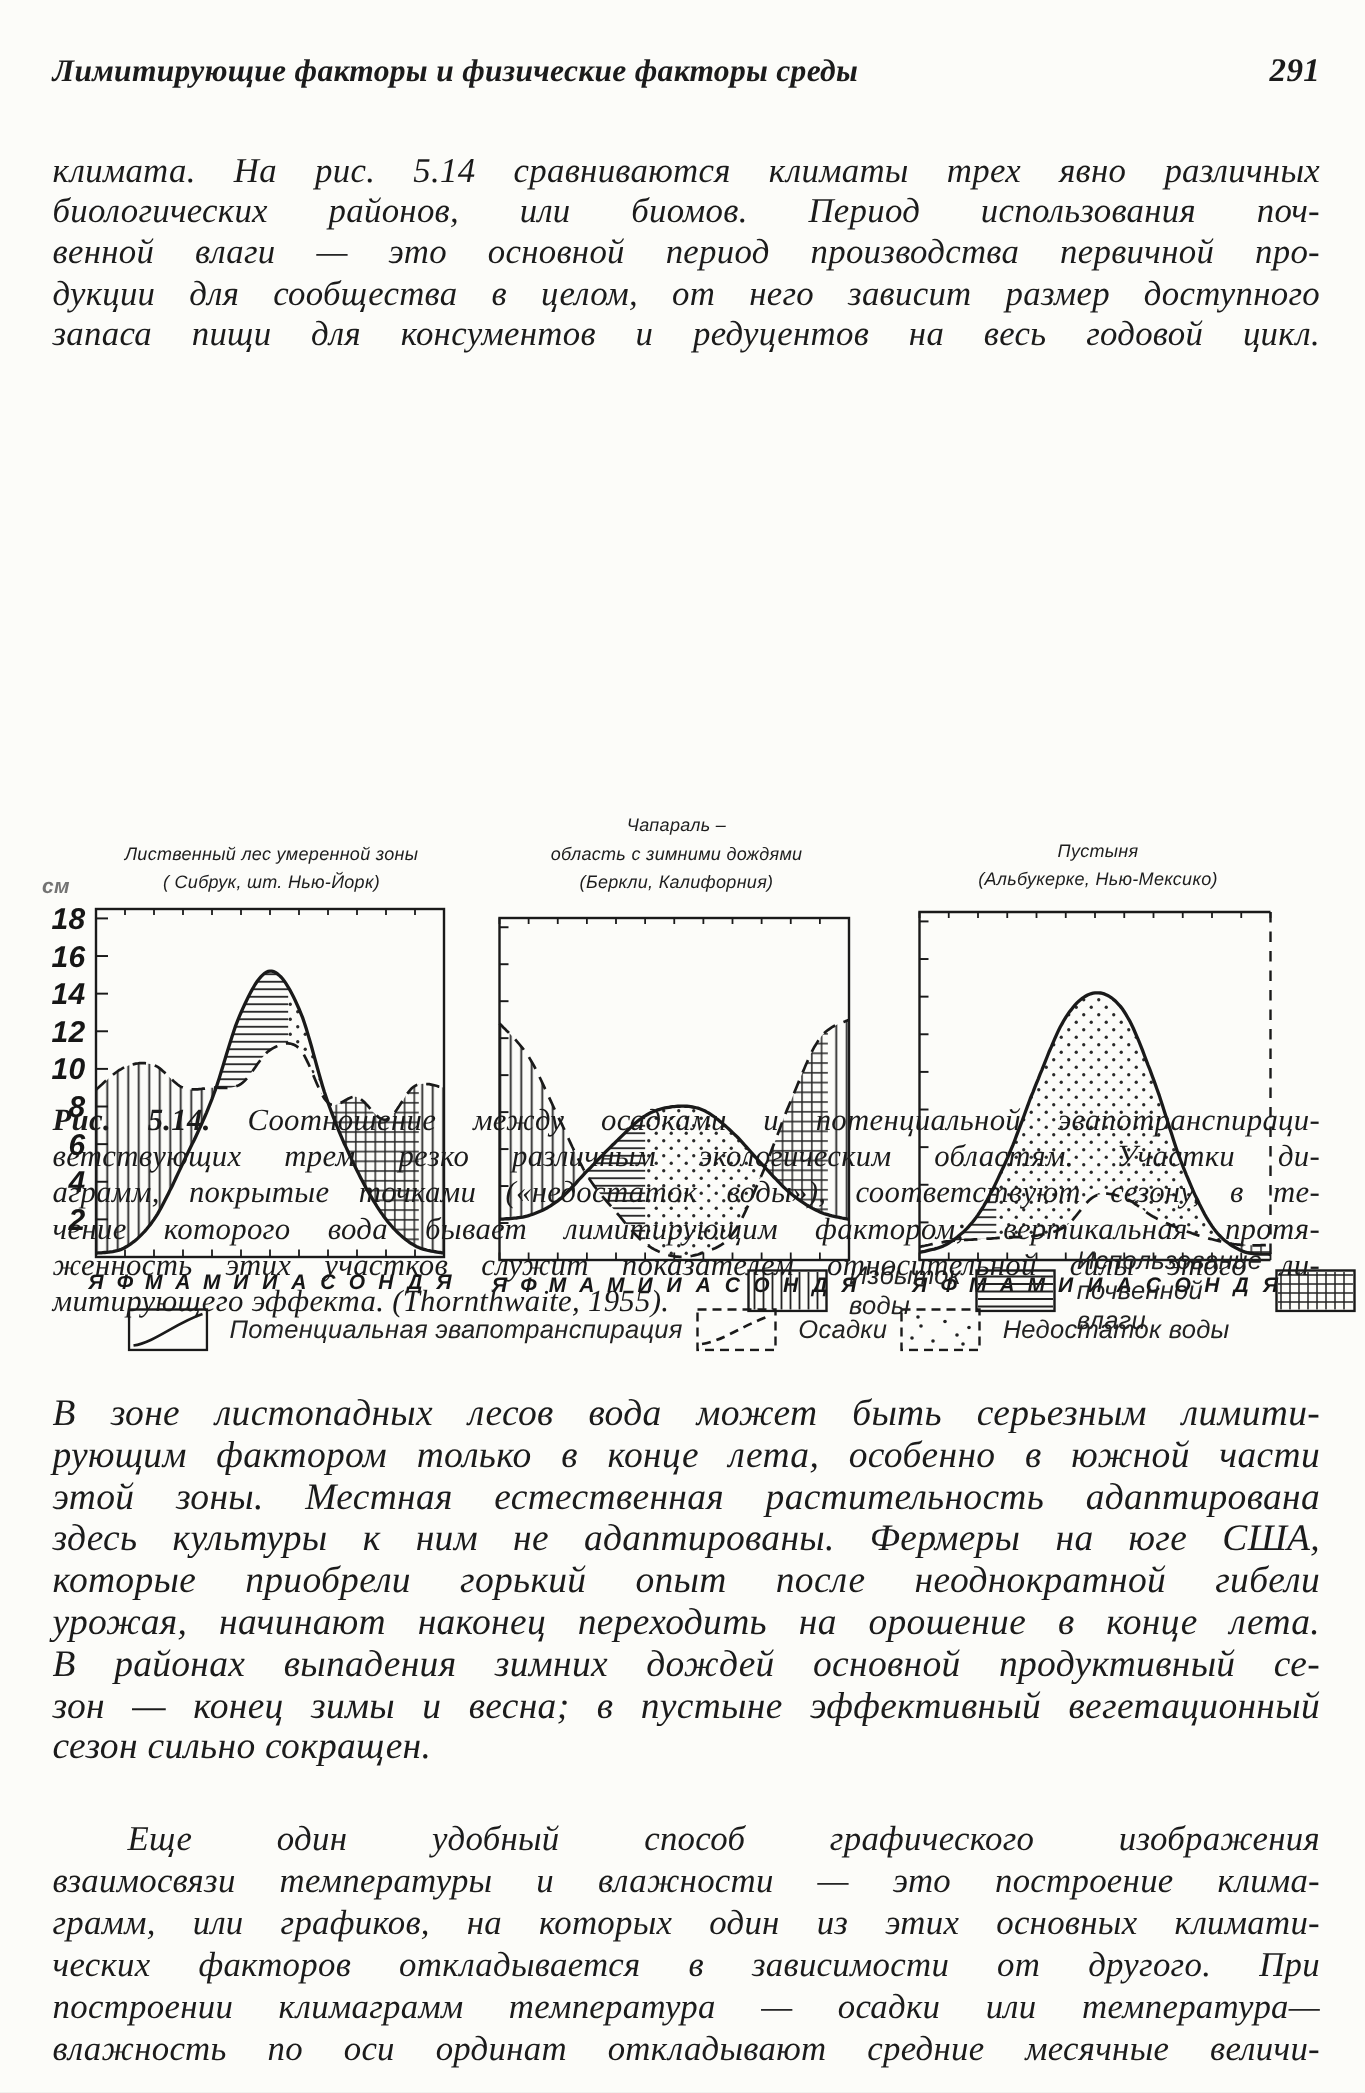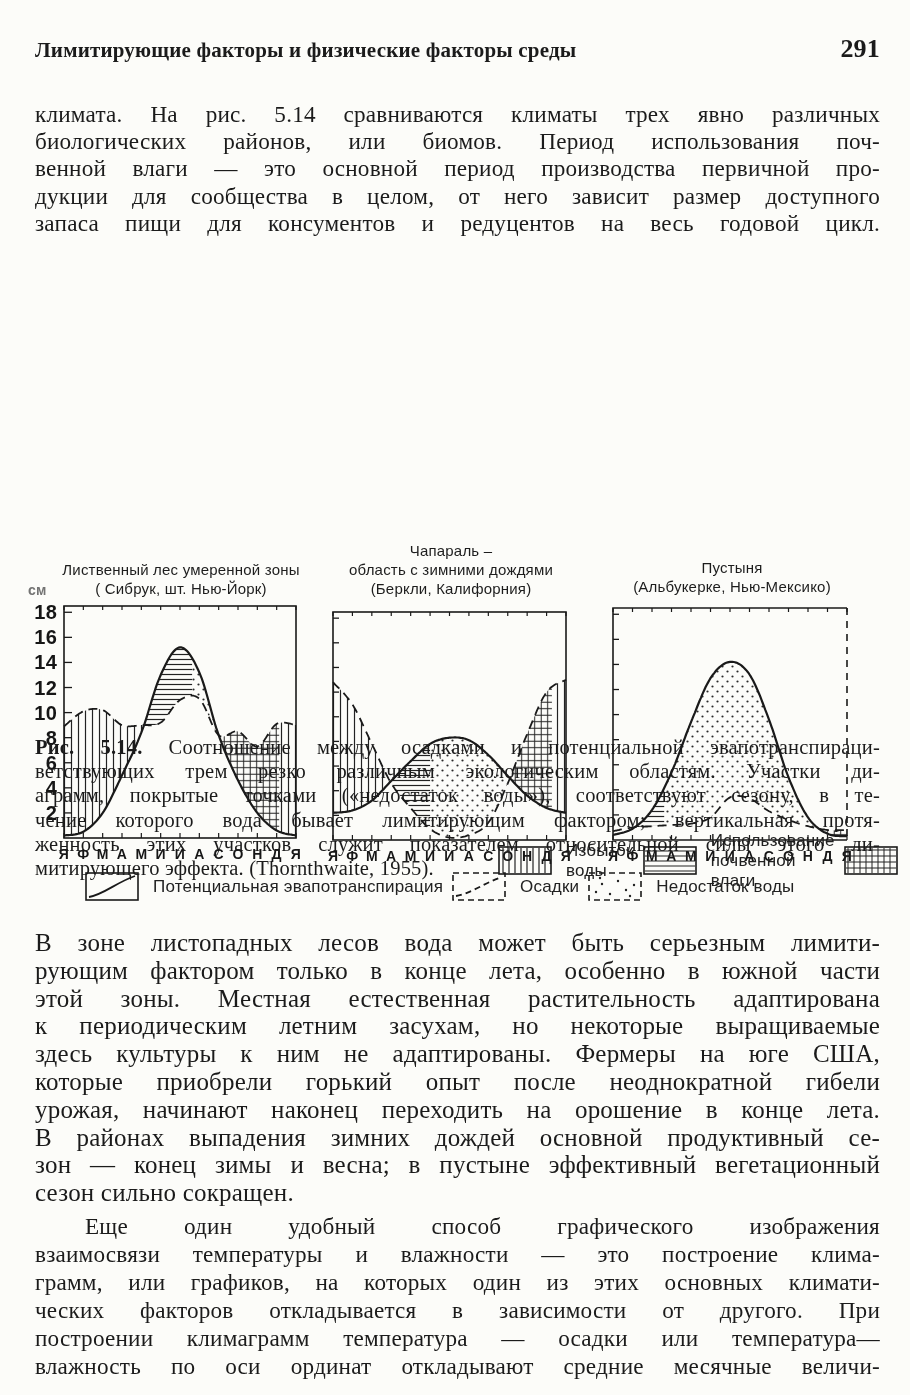--- a/index.html
+++ b/index.html
@@ -1,32 +1,32 @@
 <!DOCTYPE html>
 <html><head>
 <meta charset="utf-8">
 <style>
   html,body{margin:0;padding:0;background:#e9e8e3;}
   .page{position:relative;width:910px;height:1395px;margin:0 auto;background:#fcfcf9;
-        color:#1b1b1b;font-family:"Liberation Serif",serif;overflow:hidden;letter-spacing:.2px;}
+        color:#1b1b1b;font-family:"Liberation Serif",serif;overflow:hidden;letter-spacing:.2px;font-style:italic;}
   .header{position:absolute;left:35px;top:34px;width:845px;display:flex;
           justify-content:space-between;align-items:baseline;font-weight:bold;font-size:21px;}
-  .pagenum{font-size:26px;font-weight:bold;}
+  .pagenum{font-size:22px;font-weight:bold;}
   .textblock{position:absolute;left:35px;width:845px;}
   .tline{text-align:justify;text-align-last:justify;}
   .p1{top:101px;font-size:23.2px;line-height:27.2px;}
   .p2{top:929px;font-size:25px;line-height:27.8px;}
   .p3{top:1212px;font-size:23.2px;line-height:28px;}
   .p2 .tline.last{text-align-last:auto;}
   .p3 .tline:first-child{text-indent:50px;}
   .caption{top:735px;font-size:20.5px;line-height:24.2px;}
   .caption .tline.last{text-align-last:auto;}
   .fig{position:absolute;left:0;top:268px;width:910px;height:450px;
        font-family:"Liberation Sans",sans-serif;}
-  .ctitle{position:absolute;text-align:center;font-size:15px;line-height:19px;color:#1d1d1d;}
+  .ctitle{position:absolute;text-align:center;font-size:12px;line-height:19px;color:#1d1d1d;}
   .t0{left:52px;top:292px;width:258px;}
   .t1{left:330px;top:273px;width:242px;}
   .t2{left:610px;top:290px;width:244px;}
   .unit{position:absolute;left:28px;top:314px;font-weight:bold;font-size:14px;color:#737373;}
   .chart{position:absolute;}
   #chart0{left:26px;top:334px;}
   #chart1{left:330px;top:340px;}
   #chart2{left:610px;top:336px;}
   .legend{position:absolute;display:flex;flex-direction:row;gap:9px;}
   .legend-left{left:85px;top:604px;}
@@ -394,21 +394,20 @@
         <div class="tline">женность этих участков служит показателем относительной силы этого ли-</div>
         <div class="tline last">митирующего эффекта. (Thornthwaite, 1955).</div>
       </div>
   </div>
 
   <div class="textblock p2">
 
   <div class="tline">В зоне листопадных лесов вода может быть серьезным лимити-</div>
       <div class="tline">рующим фактором только в конце лета, особенно в южной части</div>
       <div class="tline">этой зоны. Местная естественная растительность адаптирована</div>
-      <div class="tline">к периодическим летним засухам, но некоторые выращиваемые</div>
       <div class="tline">здесь культуры к ним не адаптированы. Фермеры на юге США,</div>
       <div class="tline">которые приобрели горький опыт после неоднократной гибели</div>
       <div class="tline">урожая, начинают наконец переходить на орошение в конце лета.</div>
       <div class="tline">В районах выпадения зимних дождей основной продуктивный се-</div>
       <div class="tline">зон — конец зимы и весна; в пустыне эффективный вегетационный</div>
       <div class="tline last">сезон сильно сокращен.</div>
     </div>
 
   <div class="textblock p3">
 

